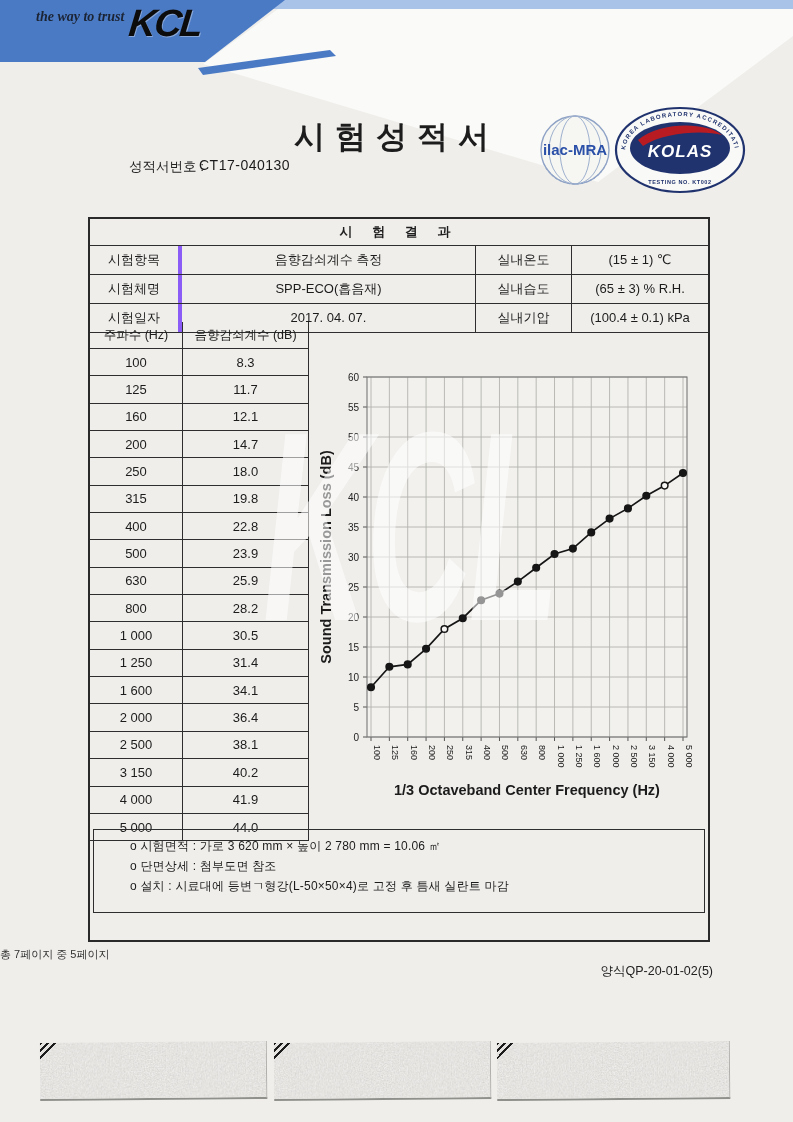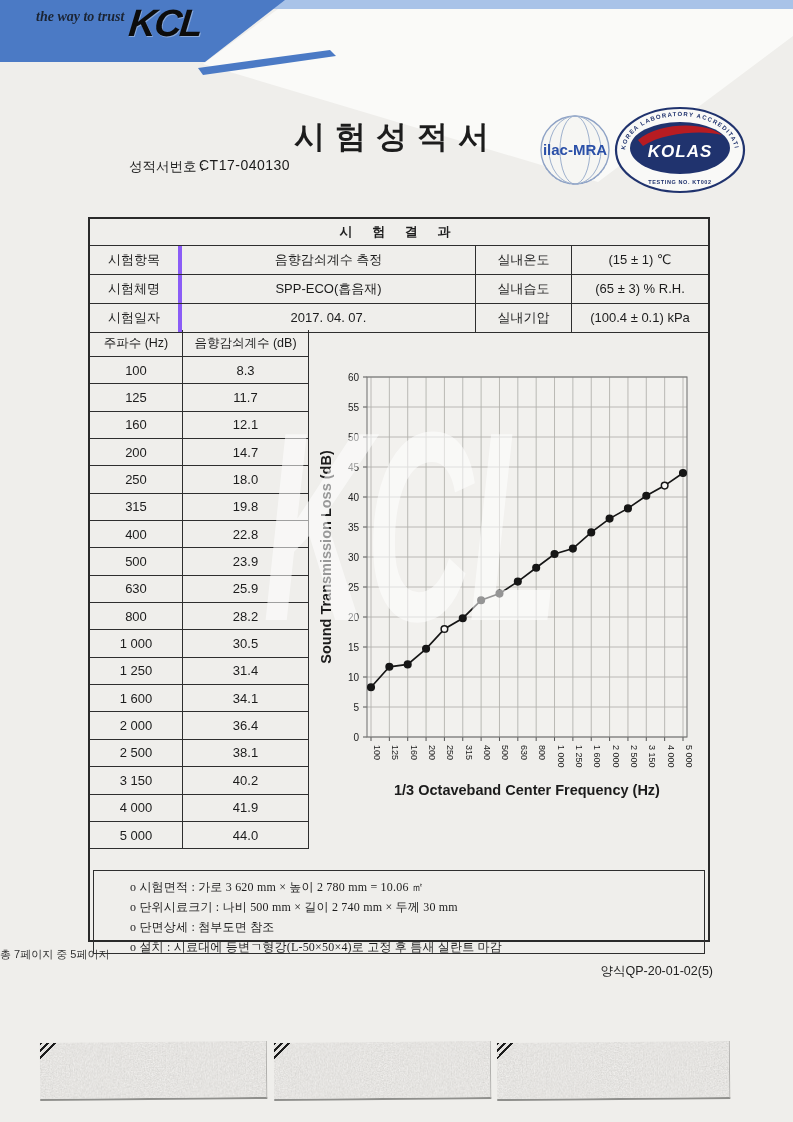--- a/index.html
+++ b/index.html
@@ -15,31 +15,31 @@
   
   .main-box{position:absolute;left:88px;top:217px;width:618px;height:721px;border:2px solid #2a2a2a;z-index:10;box-sizing:content-box;}
   .result-title{height:26px;line-height:26px;text-align:center;font-size:13px;font-weight:bold;letter-spacing:8px;color:#1e1e1e;border-bottom:1px solid #2e2e2e;}
   .irow{display:flex;height:28px;border-bottom:1px solid #2e2e2e;font-size:13px;color:#1c1c1c;}
   .irow>div{line-height:27px;text-align:center;overflow:hidden;white-space:nowrap;}
   .ic1{width:88px;border-right:4px solid #8b5cf6;}
   .ic2{width:293px;border-right:1px solid #2e2e2e;}
   .ic3{width:95px;border-right:1px solid #2e2e2e;}
   .ic4{flex:1;}
   
-  .freq{position:absolute;left:0;top:111px;width:219px;box-sizing:border-box;border-right:1px solid #2e2e2e;}
+  .freq{position:absolute;left:0;top:103px;width:219px;box-sizing:border-box;border-right:1px solid #2e2e2e;}
   .fhead,.frow{display:flex;border-bottom:1px solid #2e2e2e;}
   .fhead{height:26px;font-size:12.5px;}
   .frow{height:26.35px;font-size:13px;}
   .fhead>div,.frow>div{text-align:center;color:#1c1c1c;display:flex;align-items:center;justify-content:center;overflow:hidden;white-space:nowrap;}
   .fc1{width:92px;border-right:1px solid #2e2e2e;}
   .fc2{flex:1;}
   
   .chart-wrap{position:absolute;left:225px;top:138px;width:390px;height:450px;}
   
-  .notes-box{position:absolute;left:3px;top:651px;right:3px;height:84px;border:1px solid #2e2e2e;padding:6px 0 8px 36px;box-sizing:border-box;font-family:Liberation Serif, serif;}
+  .notes-box{position:absolute;left:3px;top:610px;right:3px;height:84px;border:1px solid #2e2e2e;padding:6px 0 8px 36px;box-sizing:border-box;}
   .note-line{height:20px;line-height:20px;font-size:12px;color:#1c1c1c;letter-spacing:0.2px;white-space:nowrap;}
   
   .page-info{position:absolute;left:0;right:40px;top:947px;z-index:10;font-size:11px;color:#333;}
   .form-no{position:absolute;right:80px;top:963px;z-index:10;font-size:12.5px;color:#222;}
   
   .watermark{position:absolute;left:263px;top:392px;z-index:60;font-size:270px;line-height:1;font-weight:bold;font-style:italic;color:rgba(255,255,255,0.55);transform:scaleX(0.55);transform-origin:0 0;pointer-events:none;letter-spacing:-8px;}
   
   .logo-svg{position:absolute;z-index:10;}
   
   .strip{position:absolute;top:1042px;height:56px;z-index:10;border-bottom:2px solid #8f8f8c;border-right:1px solid #b0afac;transform:rotate(-0.5deg);overflow:hidden;}
@@ -304,21 +304,20 @@
           <circle cx="312.94117647058823" cy="151.4" r="3.3" fill="#161616" stroke="#161616" stroke-width="1.5"></circle>
           <circle cx="331.2941176470588" cy="138.79999999999998" r="3.3" fill="#161616" stroke="#161616" stroke-width="1.5"></circle>
           <circle cx="349.6470588235294" cy="128.6" r="3.3" fill="#f7f6f4" stroke="#161616" stroke-width="1.5"></circle>
           <circle cx="368" cy="116" r="3.3" fill="#161616" stroke="#161616" stroke-width="1.5"></circle>
           <text x="212" y="438" text-anchor="middle" font-size="14.5" font-weight="bold" fill="#1b1b1b">1/3 Octaveband Center Frequency (Hz)</text>
           <text x="16" y="200" text-anchor="middle" font-size="14.5" font-weight="bold" fill="#1b1b1b" transform="rotate(-90 16 200)">Sound Transmission Loss (dB)</text>
         </svg></div>
 
     <div class="notes-box" id="notes">
         <div class="note-line">o 시험면적 : 가로 3 620 mm × 높이 2 780 mm = 10.06 ㎡</div>
-        <div class="note-line">o 단위시료크기 : 나비 500 mm × 길이 2 740 mm × 두께 30 mm</div>
         <div class="note-line">o 단면상세 : 첨부도면 참조</div>
         <div class="note-line">o 설치 : 시료대에 등변ㄱ형강(L-50×50×4)로 고정 후 틈새 실란트 마감</div>
       </div>
   </div>
 
   <div class="page-info">총 7페이지 중 5페이지</div>
   <div class="form-no">양식QP-20-01-02(5)</div>
 
   <div class="watermark">KCL</div>
 

